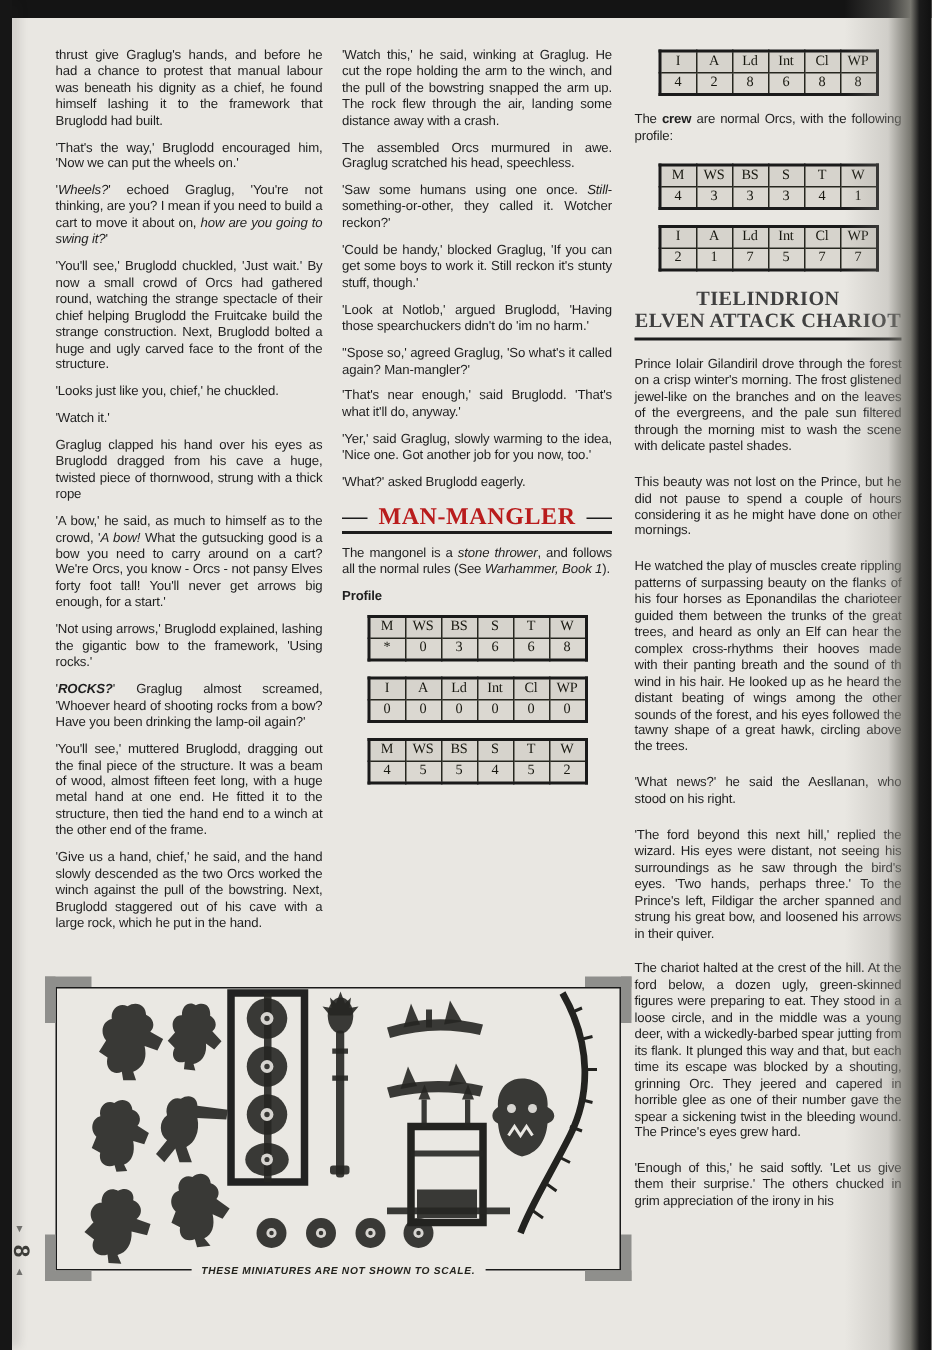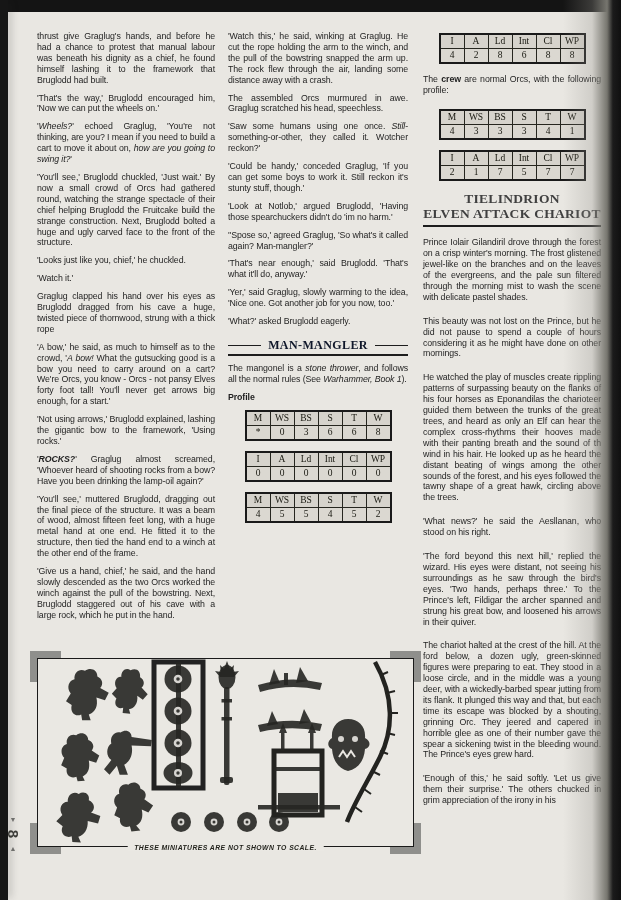--- a/index.html
+++ b/index.html
@@ -21,21 +21,21 @@
   .col-mid{left:228px;width:180px;}
   .col-right{left:423px;width:178px;}
   .col-right p{margin-bottom:13px;}
   .i{font-style:italic;}
   .b{font-weight:bold;}
   .bi{font-weight:bold;font-style:italic;}
   
   .h1{margin:13px 0 7px;}
   .h1row{display:flex;align-items:center;gap:7px;}
   .h1line{flex:1;height:1.5px;background:#1d1d1d;}
-  .h1text{font-family:"Liberation Serif",serif;font-weight:bold;font-size:12px;letter-spacing:.4px;color:#0f172a;white-space:nowrap;}
+  .h1text{font-family:"Liberation Serif",serif;font-weight:bold;font-size:16px;letter-spacing:.4px;color:#b91c1c;white-space:nowrap;}
   .h1under{height:2px;background:#1d1d1d;margin-top:3px;}
   
   .h2{text-align:center;margin:10px 0 10px;}
   .h2 .h2line{font-family:"Liberation Serif",serif;font-weight:bold;font-size:13.5px;line-height:15.5px;letter-spacing:.3px;color:#404040;}
   .h2under{height:2.5px;background:#1d1d1d;margin-top:3px;}
   
   table.stat{border-collapse:collapse;margin:2px auto 10px;border:2px solid #1a1a1a;}
   table.stat td{border:1px solid #26261f;width:23px;height:13px;text-align:center;vertical-align:middle;
     font-family:"Liberation Serif",serif;font-size:9.5px;color:#17170f;background:#dbd8d1;padding:0;}
   table.stat td.hd{background:#d6d3cc;}
@@ -72,21 +72,21 @@
     <p>'A bow,' he said, as much to himself as to the crowd, '<span class="i">A bow!</span> What the gutsucking good is a bow you need to carry around on a cart? We're Orcs, you know - Orcs - not pansy Elves forty foot tall! You'll never get arrows big enough, for a start.'</p>
     <p>'Not using arrows,' Bruglodd explained, lashing the gigantic bow to the framework, 'Using rocks.'</p>
     <p>'<span class="bi">ROCKS?</span>' Graglug almost screamed, 'Whoever heard of shooting rocks from a bow? Have you been drinking the lamp-oil again?'</p>
     <p>'You'll see,' muttered Bruglodd, dragging out the final piece of the structure. It was a beam of wood, almost fifteen feet long, with a huge metal hand at one end. He fitted it to the structure, then tied the hand end to a winch at the other end of the frame.</p>
     <p>'Give us a hand, chief,' he said, and the hand slowly descended as the two Orcs worked the winch against the pull of the bowstring. Next, Bruglodd staggered out of his cave with a large rock, which he put in the hand.</p>
   </div>
 <div class="col col-mid">
     <p>'Watch this,' he said, winking at Graglug. He cut the rope holding the arm to the winch, and the pull of the bowstring snapped the arm up. The rock flew through the air, landing some distance away with a crash.</p>
     <p>The assembled Orcs murmured in awe. Graglug scratched his head, speechless.</p>
     <p>'Saw some humans using one once. <span class="i">Still</span>-something-or-other, they called it. Wotcher reckon?'</p>
-    <p>'Could be handy,' conceded Graglug, 'If you can get some boys to work it. Still reckon it's stunty stuff, though.'</p>
+    <p>'Could be handy,' blocked Graglug, 'If you can get some boys to work it. Still reckon it's stunty stuff, though.'</p>
     <p>'Look at Notlob,' argued Bruglodd, 'Having those spearchuckers didn't do 'im no harm.'</p>
     <p>''Spose so,' agreed Graglug, 'So what's it called again? Man-mangler?'</p>
     <p>'That's near enough,' said Bruglodd. 'That's what it'll do, anyway.'</p>
     <p>'Yer,' said Graglug, slowly warming to the idea, 'Nice one. Got another job for you now, too.'</p>
     <p>'What?' asked Bruglodd eagerly.</p>
     <div class="h1">
       <div class="h1row">
         <span class="h1line"></span>
         <span class="h1text">MAN-MANGLER</span>
         <span class="h1line"></span>

